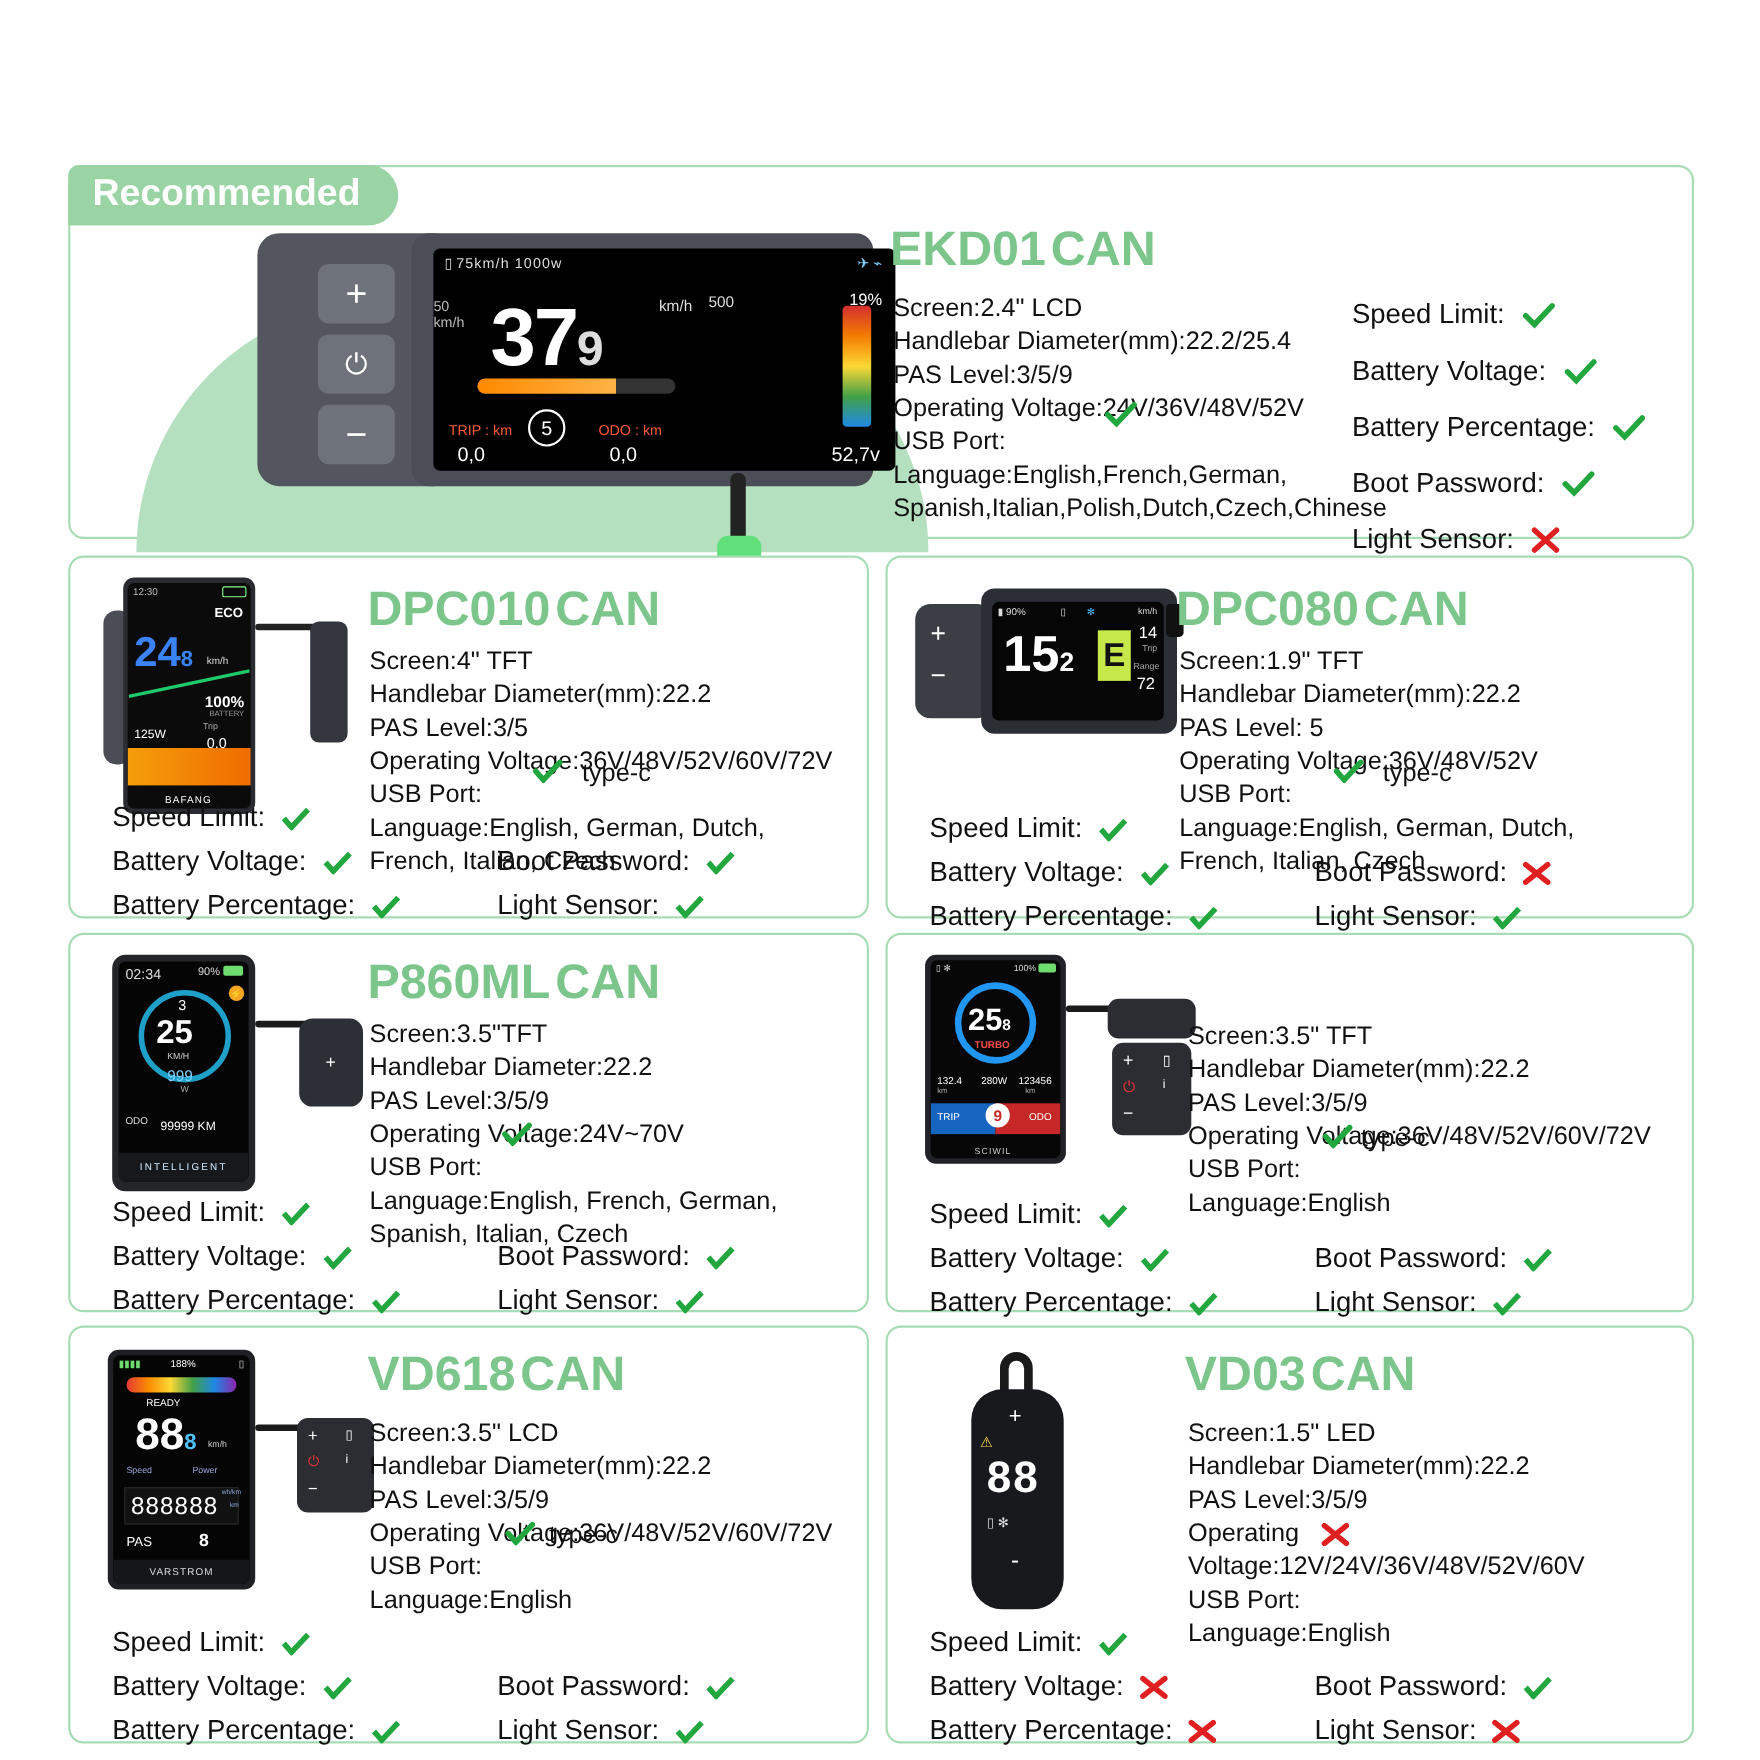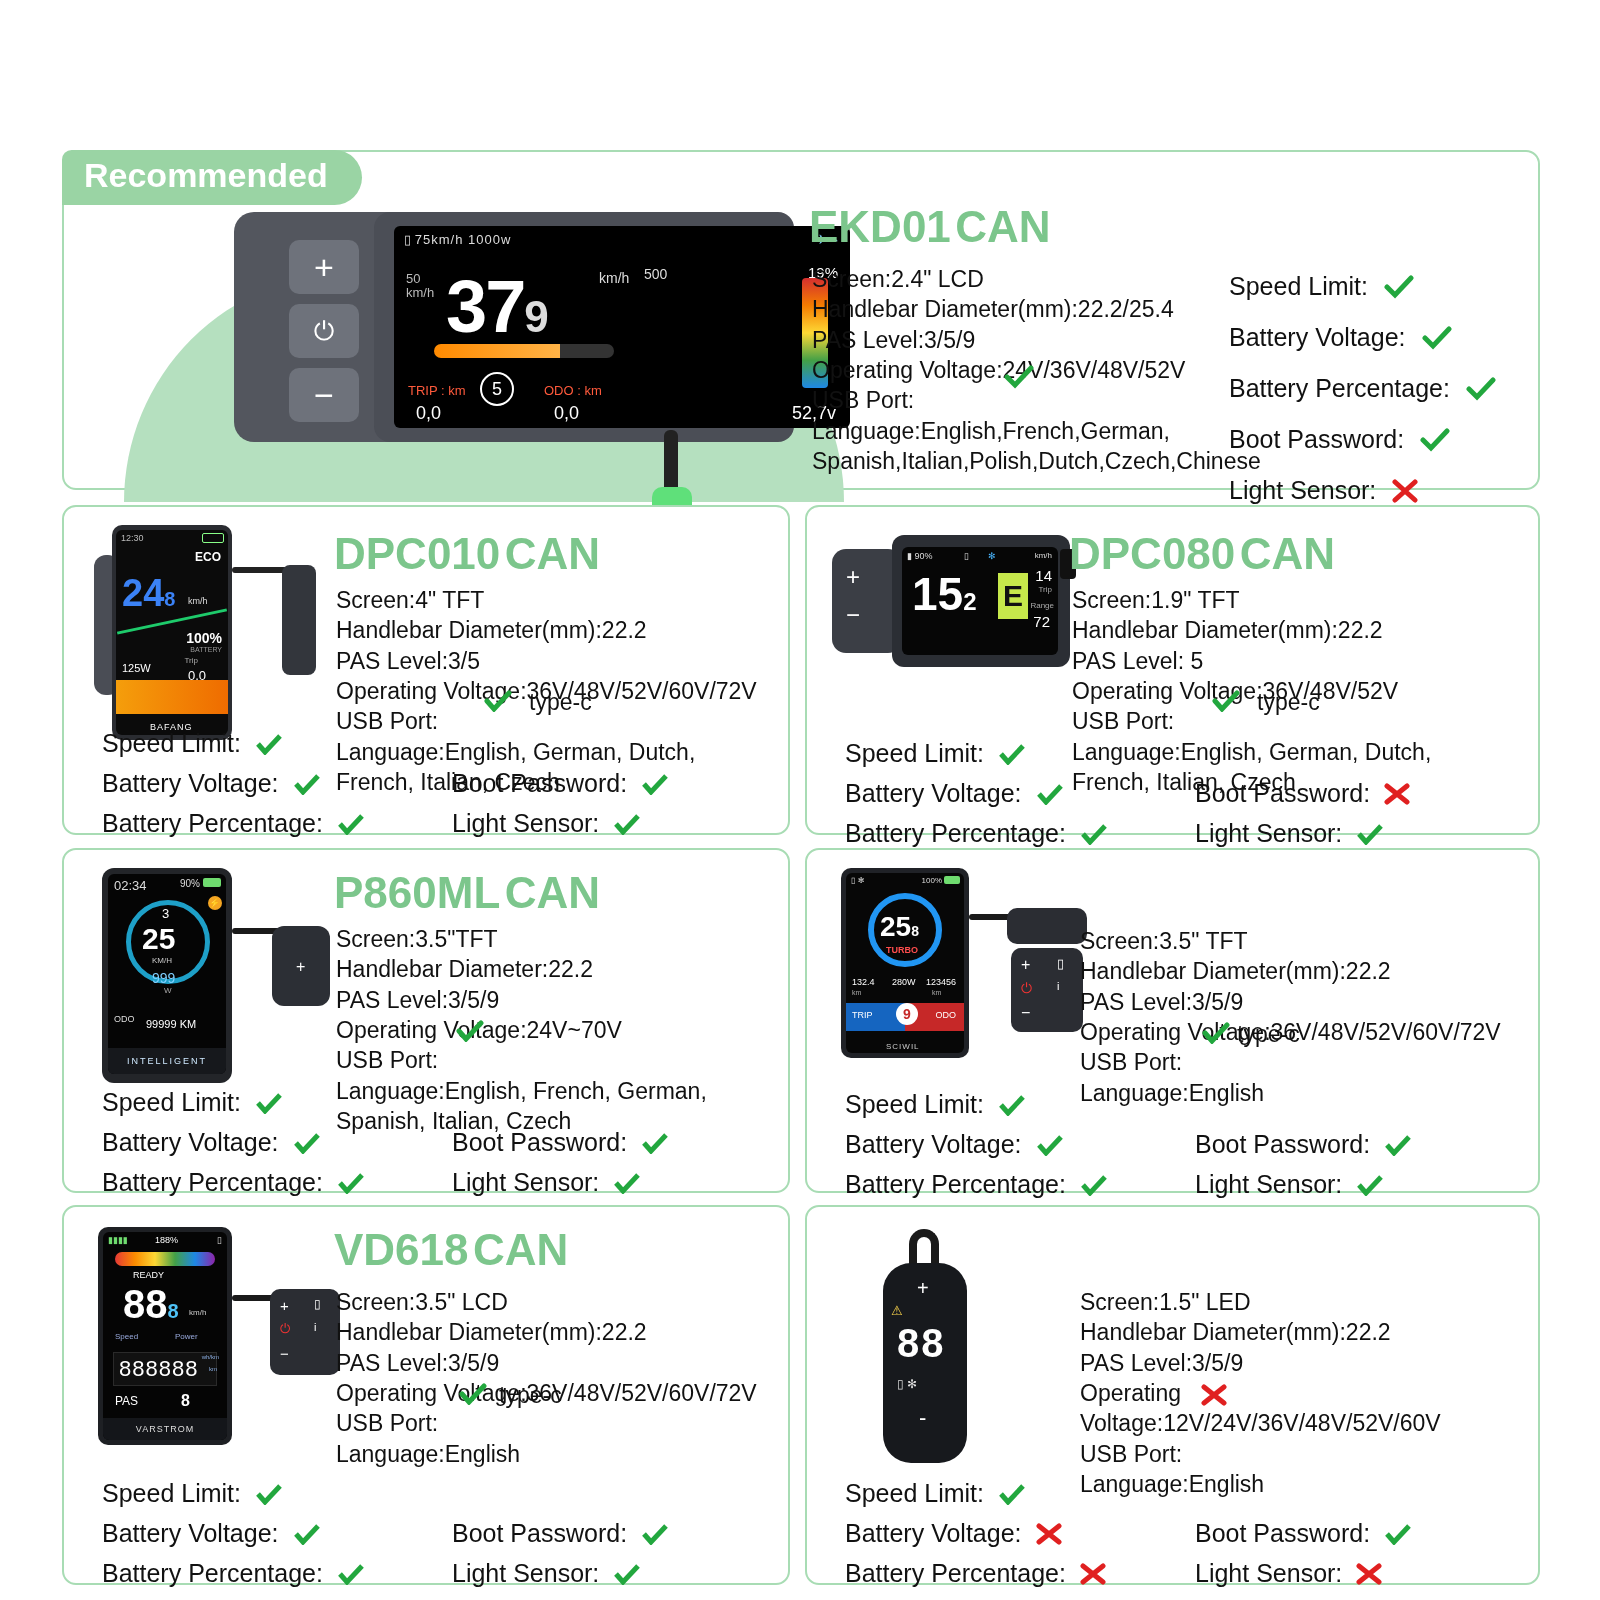--- a/index.html
+++ b/index.html
@@ -107,24 +107,24 @@
   <div class="card rec">
     <div class="rec-badge">Recommended</div>
     <div class="hill"></div>
 
     <div class="device" style="left:170px; top:60px; width:560px; height:230px;">
       <div style="position:absolute; left:0; top:0; width:180px; height:230px; background:#53565e; border-radius:20px;"></div>
       <div style="position:absolute;left:55px;top:28px;width:70px;height:54px;background:#6e727b;border-radius:10px;color:#fff;font-size:34px;text-align:center;line-height:54px;">+</div>
       <div style="position:absolute;left:55px;top:92px;width:70px;height:54px;background:#6e727b;border-radius:10px;color:#fff;font-size:26px;text-align:center;line-height:54px;">⏻</div>
       <div style="position:absolute;left:55px;top:156px;width:70px;height:54px;background:#6e727b;border-radius:10px;color:#fff;font-size:34px;text-align:center;line-height:54px;">−</div>
       <div style="position:absolute; left:140px; top:0; width:420px; height:230px; background:#4b4e56; border-radius:16px;"></div>
-      <div class="scr" style="position:absolute; left:160px; top:14px; width:456px; height:202px;">
+      <div class="scr" style="position:absolute; left:160px; top:14px; width:420px; height:202px;">
         <div style="position:absolute;left:10px;top:6px;color:#ddd;font-size:13px;">▯ <span style="letter-spacing:1px;">75km/h   1000w</span></div>
         <div style="position:absolute;right:12px;top:6px;color:#7fd0ff;font-size:13px;">✈ ⌁</div>
-        <div style="position:absolute;left:12px;top:46px;color:#bbb;font-size:13px;line-height:1.1;white-space:pre-line;">50
+        <div style="position:absolute;left:0;top:46px;color:#bbb;font-size:13px;line-height:1.1;white-space:pre-line;">50
 km/h</div>
         <div style="position:absolute;left:52px;top:38px;color:#fff;font-size:74px;font-weight:bold;letter-spacing:-2px;">
           <span>37</span><span style="font-size:44px;color:#ddd;">9</span>
         </div>
         <div style="position:absolute;left:205px;top:44px;color:#ddd;font-size:14px;">km/h</div>
         <div style="position:absolute;left:250px;top:40px;color:#ddd;font-size:14px;">500</div>
         <div style="position:absolute;right:12px;top:38px;color:#fff;font-size:15px;">19%</div>
         <div style="position:absolute;left:40px;top:118px;width:180px;height:14px;border-radius:7px;background:linear-gradient(90deg,#ff8a00,#ffb347 70%,#333 70%);"></div>
         <div style="position:absolute;right:22px;top:52px;width:26px;height:110px;border-radius:4px;background:linear-gradient(180deg,#d32f2f,#f57c00,#fdd835,#43a047,#1e88e5);"></div>
         <div style="position:absolute;left:14px;bottom:30px;color:#ff5a3c;font-size:13px;">TRIP : km</div>
@@ -561,20 +561,24 @@
     <div class="device" style="left:60px;top:22px;width:160px;height:240px;">
       <div style="position:absolute;left:42px;top:0;width:30px;height:40px;border:8px solid #1a1a1a;border-radius:16px 16px 0 0;border-bottom:none;"></div>
       <div style="position:absolute;left:16px;top:34px;width:84px;height:200px;background:#17191d;border-radius:28px;"></div>
       <div style="position:absolute;left:50px;top:48px;color:#fff;font-size:20px;">+</div>
       <div style="position:absolute;left:24px;top:74px;color:#ffd84d;font-size:13px;">⚠</div>
       <div style="position:absolute;left:30px;top:92px;color:#fff;font-size:40px;font-weight:bold;letter-spacing:2px;">88</div>
       <div style="position:absolute;left:30px;top:148px;color:#ddd;font-size:12px;">▯ ✻</div>
       <div style="position:absolute;left:52px;top:176px;color:#fff;font-size:22px;">-</div>
     </div>
 
+    <div style="position:absolute;left:270px;top:18px;">
+      <span class="model-name">VD03</span>
+      <span class="model-name can">CAN</span>
+    </div>
     <div class="specs" style="position:absolute;left:273px;top:80px;width:460px;">Screen:1.5" LED
 Handlebar Diameter(mm):22.2
 PAS Level:3/5/9
 Operating Voltage:12V/24V/36V/48V/52V/60V
 USB Port:
 Language:English</div>
     <svg class="mk" style="position:absolute;left:394px;top:177px;" width="26" height="22">
         <path d="M3 3 L23 19 M23 3 L3 19" stroke="#e02020" stroke-width="5" fill="none" stroke-linecap="round"></path>
       </svg>
 

